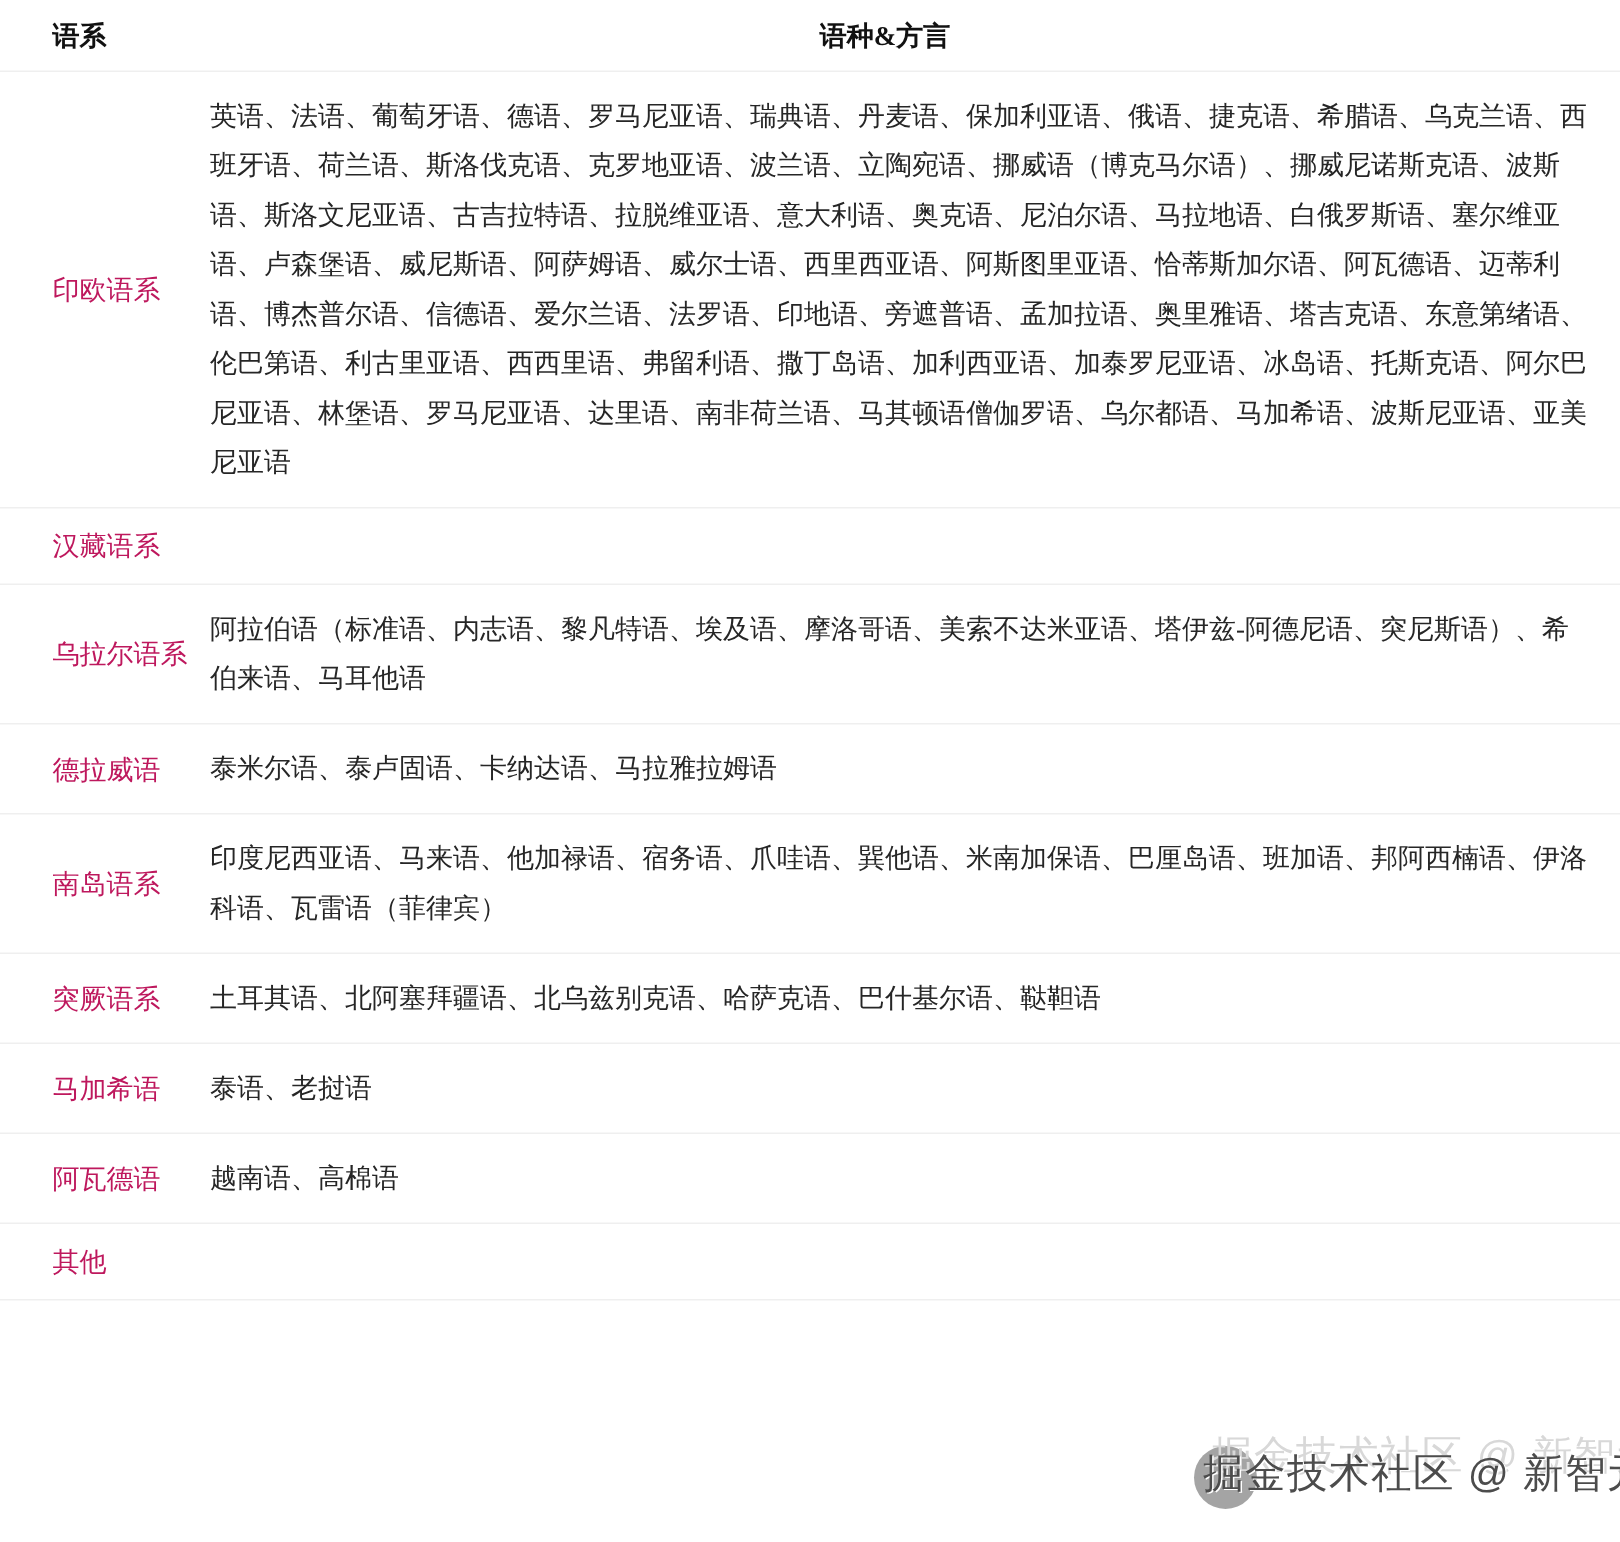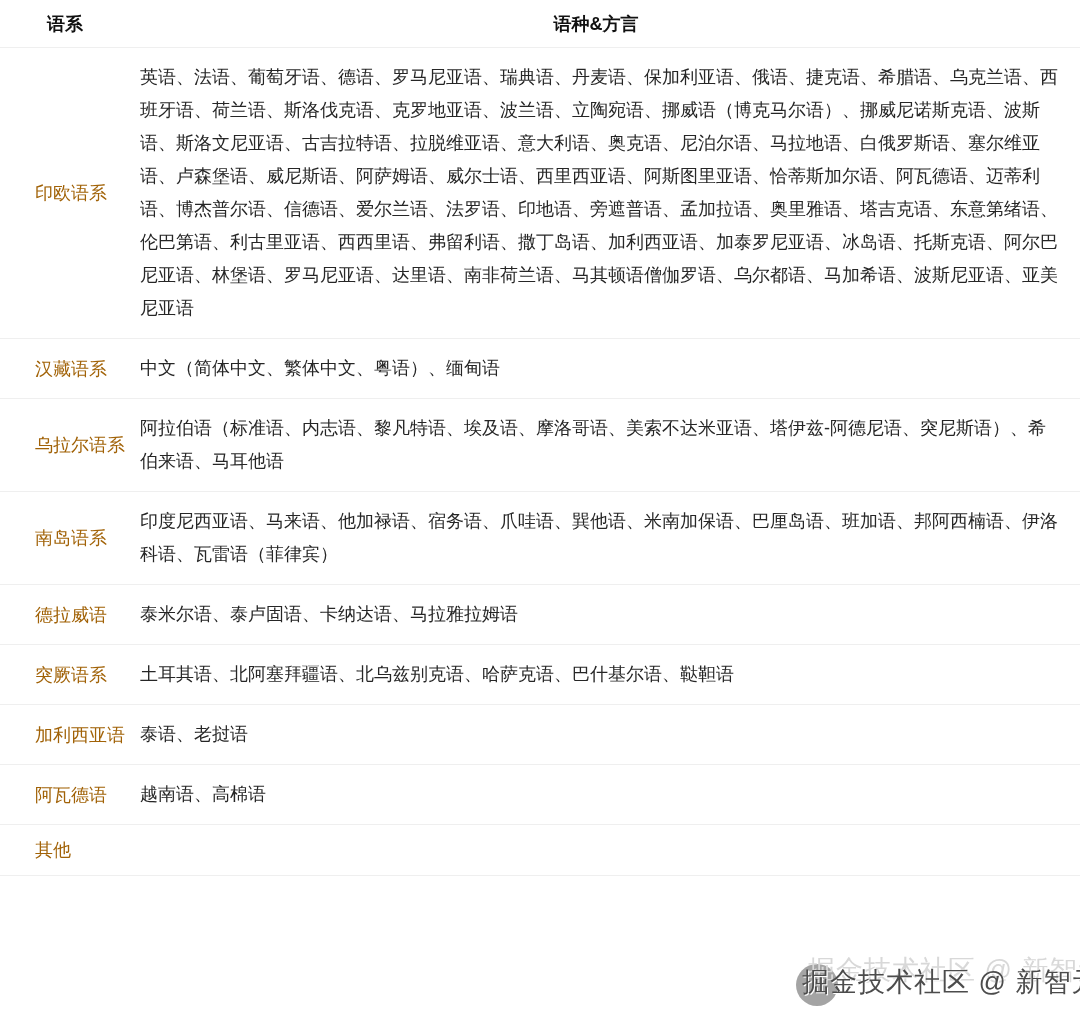--- a/index.html
+++ b/index.html
@@ -12,41 +12,42 @@
     overflow:hidden;
   }
   .table { width:1080px; }
   .row {
     display:flex;
     border-top:1px solid #efefef;
     padding:13px 0;
   }
   .row.header-row {
     border-top:none;
-    padding:12px 0 11px 12px;
+    padding:12px 0 11px 0;
   }
   .row:last-of-type { border-bottom:1px solid #efefef;justify-content:space-between; }
   .cell-family {
     flex:0 0 140px;
     padding-left:35px;
     display:flex;
     align-items:center;
     font-size:18px;
     line-height:24px;
-    color:#a16207;
+    color:#be185d;
     white-space:nowrap;
   }
   .cell-langs {
     flex:1;
     padding-right:20px;
     font-size:18px;
     line-height:33px;
     display:flex;
     align-items:center;
     color:#262626;
+    font-family:Liberation Serif, serif;
   }
   .header-row .cell-family,
   .header-row .cell-langs {
     font-weight:bold;
     font-size:18px;
     color:#111111;
     line-height:24px;
   }
   .header-row .cell-langs { justify-content:center; padding-right:40px; }
   .watermark {
@@ -89,40 +90,39 @@
     <div class="cell-family">语系</div>
     <div class="cell-langs">语种&amp;方言</div>
   </div>
 
   <div class="row">
     <div class="cell-family">印欧语系</div>
     <div class="cell-langs">英语、法语、葡萄牙语、德语、罗马尼亚语、瑞典语、丹麦语、保加利亚语、俄语、捷克语、希腊语、乌克兰语、西班牙语、荷兰语、斯洛伐克语、克罗地亚语、波兰语、立陶宛语、挪威语（博克马尔语）、挪威尼诺斯克语、波斯语、斯洛文尼亚语、古吉拉特语、拉脱维亚语、意大利语、奥克语、尼泊尔语、马拉地语、白俄罗斯语、塞尔维亚语、卢森堡语、威尼斯语、阿萨姆语、威尔士语、西里西亚语、阿斯图里亚语、恰蒂斯加尔语、阿瓦德语、迈蒂利语、博杰普尔语、信德语、爱尔兰语、法罗语、印地语、旁遮普语、孟加拉语、奥里雅语、塔吉克语、东意第绪语、伦巴第语、利古里亚语、西西里语、弗留利语、撒丁岛语、加利西亚语、加泰罗尼亚语、冰岛语、托斯克语、阿尔巴尼亚语、林堡语、罗马尼亚语、达里语、南非荷兰语、马其顿语僧伽罗语、乌尔都语、马加希语、波斯尼亚语、亚美尼亚语</div>
   </div>
   <div class="row">
     <div class="cell-family">汉藏语系</div>
-    <div class="cell-langs">中文（简体中文、繁体中文、粤语）、缅甸语</div>
   </div>
   <div class="row">
     <div class="cell-family">乌拉尔语系</div>
     <div class="cell-langs">阿拉伯语（标准语、内志语、黎凡特语、埃及语、摩洛哥语、美索不达米亚语、塔伊兹-阿德尼语、突尼斯语）、希伯来语、马耳他语</div>
   </div>
   <div class="row">
+    <div class="cell-family">德拉威语</div>
+    <div class="cell-langs">泰米尔语、泰卢固语、卡纳达语、马拉雅拉姆语</div>
+  </div>
+  <div class="row">
     <div class="cell-family">南岛语系</div>
     <div class="cell-langs">印度尼西亚语、马来语、他加禄语、宿务语、爪哇语、巽他语、米南加保语、巴厘岛语、班加语、邦阿西楠语、伊洛科语、瓦雷语（菲律宾）</div>
-  </div>
-  <div class="row">
-    <div class="cell-family">德拉威语</div>
-    <div class="cell-langs">泰米尔语、泰卢固语、卡纳达语、马拉雅拉姆语</div>
   </div>
   <div class="row">
     <div class="cell-family">突厥语系</div>
     <div class="cell-langs">土耳其语、北阿塞拜疆语、北乌兹别克语、哈萨克语、巴什基尔语、鞑靼语</div>
   </div>
   <div class="row">
-    <div class="cell-family">加利西亚语</div>
+    <div class="cell-family">马加希语</div>
     <div class="cell-langs">泰语、老挝语</div>
   </div>
   <div class="row">
     <div class="cell-family">阿瓦德语</div>
     <div class="cell-langs">越南语、高棉语</div>
   </div>
   <div class="row">
     <div class="cell-family">其他</div>
   </div>
 </div>

